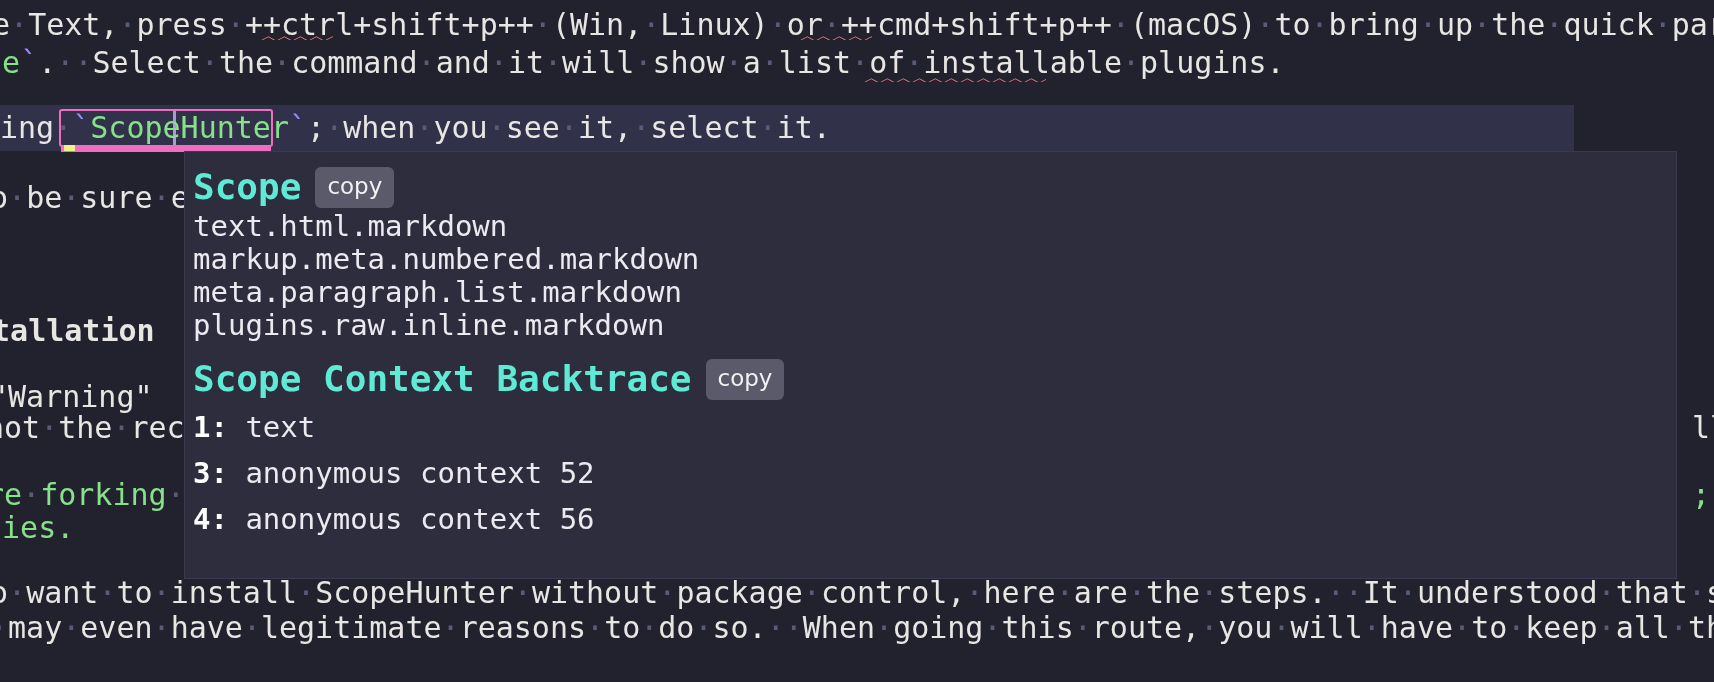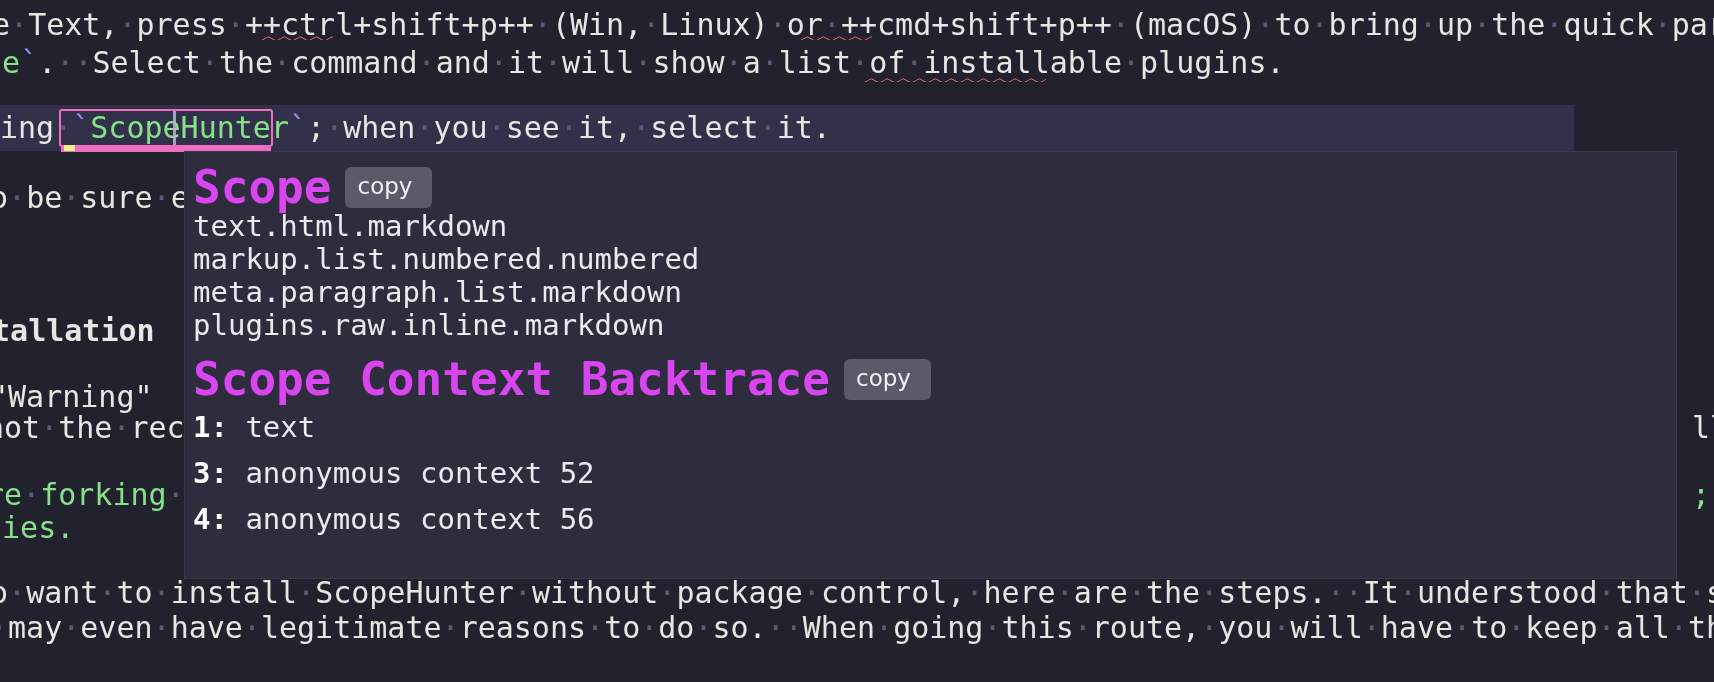--- a/index.html
+++ b/index.html
@@ -90,41 +90,41 @@
   }
   #popup-inner {
     position: absolute;
     left: 0; top: 0; right: 0; bottom: 0;
     padding: 14px 0 0 4px;
     box-sizing: border-box;
   }
   .ph {
     font-family: "DejaVu Sans Mono", monospace;
     font-weight: bold;
-    font-size: 46px;
+    font-size: 36px;
     line-height: 42px;
-    color: #d946ef;
+    color: #5eead4;
     white-space: pre;
     display: inline-block;
     vertical-align: middle;
   }
   .ph-row {
     display: flex;
     align-items: center;
     gap: 14px;
     padding-left: 4px;
   }
   .copybtn {
     display: inline-block;
     background: #5b5a6b;
     color: #f2f1f4;
     font-family: "DejaVu Sans", sans-serif;
     font-size: 23px;
     line-height: 23px;
-    padding: 8px 20px 10px 12px;
+    padding: 8px 12px 10px 12px;
     border-radius: 6px;
     border: none;
     cursor: pointer;
     vertical-align: middle;
   }
   .scope-list {
     list-style: none;
     margin: 2px 0 0 0;
     padding: 0 0 0 4px;
   }
@@ -202,21 +202,21 @@
     <div class="scrollstrip"></div>
     <div id="popup-inner">
 
       <div class="ph-row">
         <span class="ph">Scope</span>
         <button class="copybtn">copy</button>
       </div>
 
       <ul class="scope-list">
         <li>text.html.markdown</li>
-        <li>markup.list.numbered.numbered</li>
+        <li>markup.meta.numbered.markdown</li>
         <li>meta.paragraph.list.markdown</li>
         <li>plugins.raw.inline.markdown</li>
       </ul>
 
       <div class="ph-row pad-top-1">
         <span class="ph">Scope Context Backtrace</span>
         <button class="copybtn">copy</button>
       </div>
 
       <ul class="bt-list">

